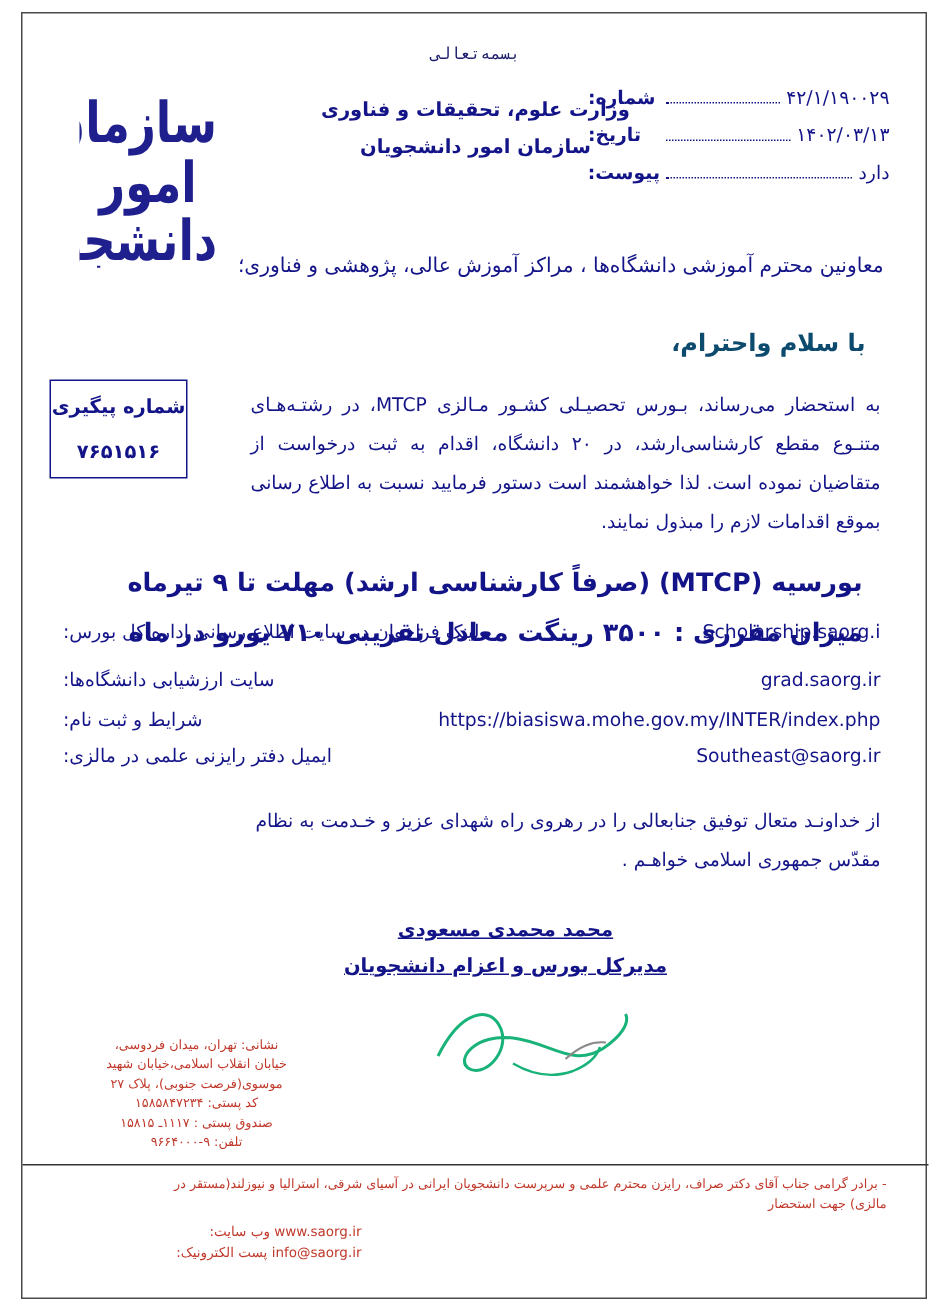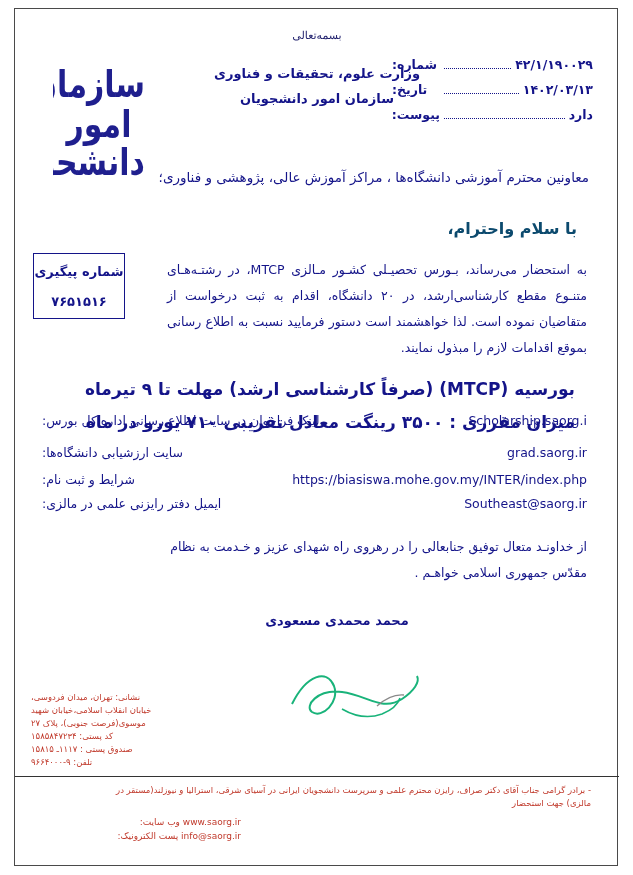--- a/index.html
+++ b/index.html
@@ -30,21 +30,21 @@
 
   
   .basmala {
     position: absolute;
     top: 20px;
     left: 0;
     width: 604px;
     text-align: center;
     font-size: 11px;
     color: #1d1d6b;
-    font-family: Liberation Sans, sans-serif;
+    font-family: Liberation Mono, monospace;
   }
   .ministry {
     position: absolute;
     top: 52px;
     left: 0;
     width: 604px;
     text-align: center;
     color: #141489;
     font-size: 13px;
     font-weight: bold;
@@ -69,21 +69,21 @@
     white-space: nowrap;
   }
   .meta-label { font-weight: bold; width: 48px; text-align: left; }
   .meta-dots {
     flex: 1;
     border-bottom: 1px dotted #141489;
     margin: 0 4px 3px 4px;
     height: 11px;
   }
   .meta-value {
-    font-weight: bold;
+    font-weight: normal;
     direction: ltr;
     unicode-bidi: embed;
     padding-right: 4px;
   }
 
   
   .emblem {
     position: absolute;
     top: 66px;
     left: 38px;
@@ -198,40 +198,41 @@
   .signer {
     position: absolute;
     top: 600px;
     right: 150px;
     width: 260px;
     text-align: center;
     font-size: 13px;
     font-weight: bold;
     color: #141489;
     line-height: 24px;
+    text-decoration: underline;
   }
 
   .signature {
     position: absolute;
     top: 655px;
     right: 185px;
     width: 150px;
     height: 70px;
   }
 
   
   .footer-addr {
     position: absolute;
     left: 16px;
     bottom: 96px;
     width: 200px;
     color: #c0392b;
     font-size: 8.5px;
     line-height: 13px;
-    text-align: left;
+    text-align: center;
     direction: rtl;
   }
   .footer-web {
     position: absolute;
     left: 16px;
     bottom: 22px;
     width: 210px;
     color: #c0392b;
     font-size: 9px;
     line-height: 14px;
@@ -324,20 +325,21 @@
     </div>
     <div class="linkrow row-email">
       <span class="value">Southeast@saorg.ir</span>
       <span class="label">ایمیل دفتر رایزنی علمی در مالزی:</span>
     </div>
 
     <div class="closing">از خداونـد متعال توفیق جنابعالی را در رهروی راه شهدای عزیز و خـدمت به نظام مقدّس جمهوری اسلامی خواهـم .</div>
 
     <div class="signer">
       <div>محمد محمدی مسعودی</div>
+      <div>مدیرکل بورس و اعزام دانشجویان</div>
     </div>
 
     <svg class="signature" viewBox="0 0 150 70">
       <path d="M10,40 C25,10 45,5 52,22 C58,38 40,55 30,48 C22,42 35,25 60,28 C85,31 100,48 120,35 C132,27 138,18 135,12" fill="none" stroke="#19b37a" stroke-width="2"></path>
       <path d="M60,45 C72,52 86,55 100,50 C110,46 116,40 118,34" fill="none" stroke="#19b37a" stroke-width="1.6"></path>
       <path d="M95,42 C104,34 112,30 122,31" fill="none" stroke="#8a8a8a" stroke-width="1.4"></path>
     </svg>
 
     <div class="footnote">- برادر گرامی جناب آقای دکتر صراف، رایزن محترم علمی و سرپرست دانشجویان ایرانی در آسیای شرقی، استرالیا و نیوزلند(مستقر در مالزی) جهت استحضار</div>
 

